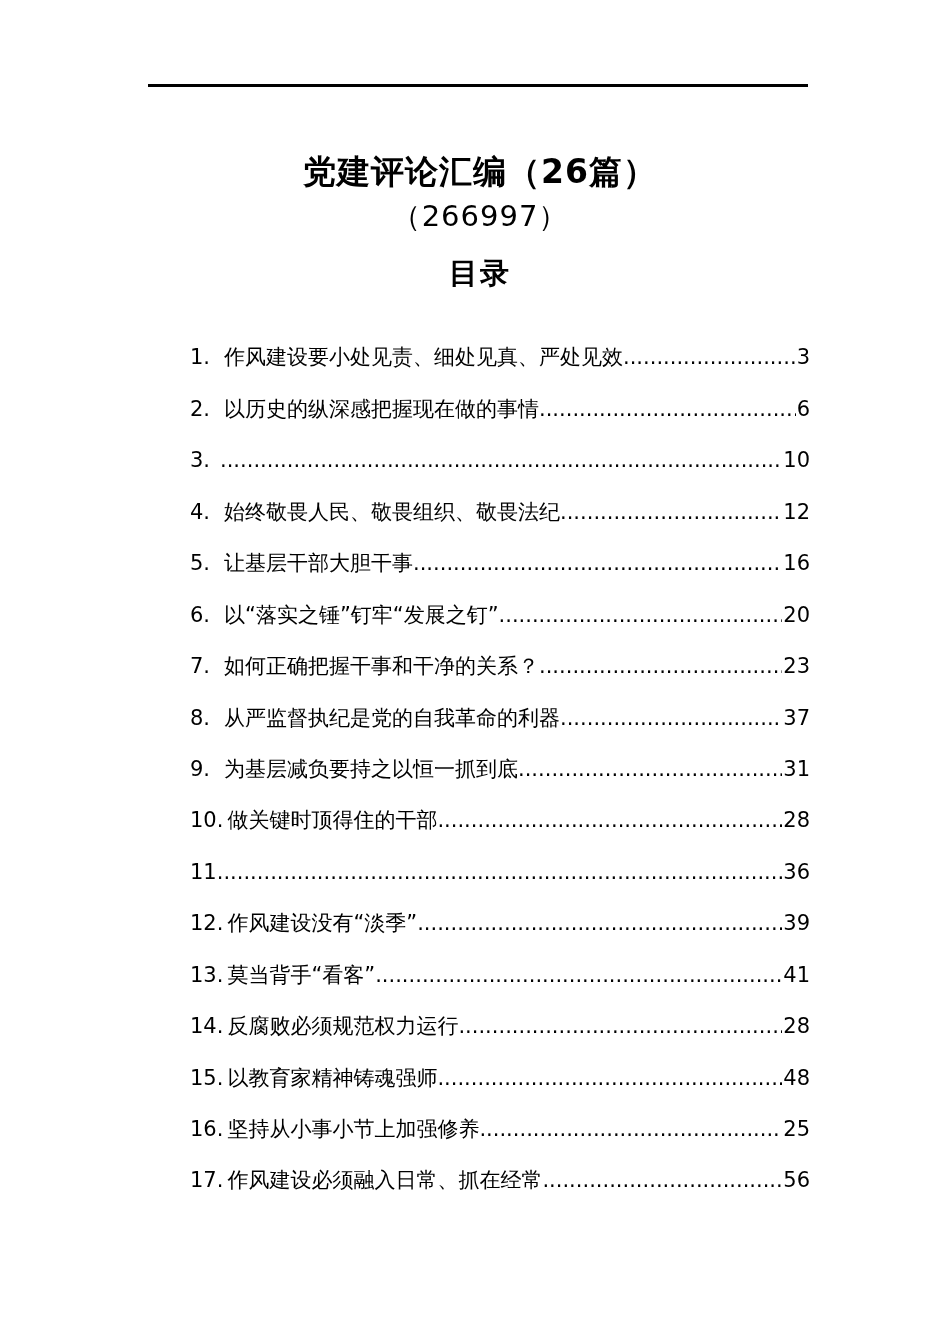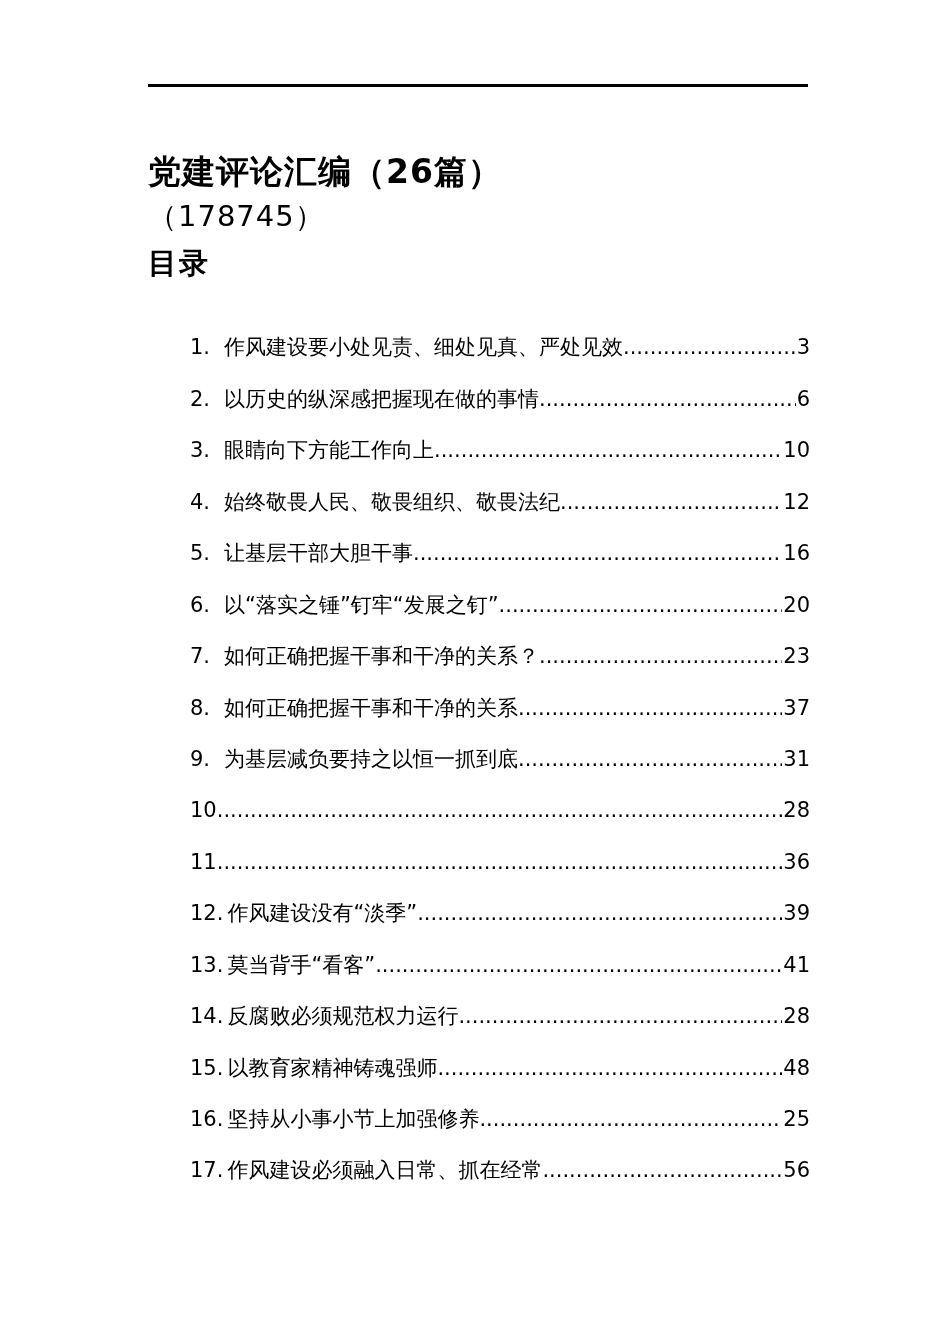--- a/index.html
+++ b/index.html
@@ -30,40 +30,41 @@
     height: 0;
     border-top: 3px solid #000;
   }
   .doc-body {
     position: absolute;
     left: 148px;
     top: 150px;
     width: 664px;
   }
   .title-block {
+    text-align: center;
   }
   .title-main {
     font-size: 33px;
     font-weight: bold;
     letter-spacing: 1px;
     line-height: 1.35;
     white-space: nowrap;
   }
   .title-sub {
     font-size: 29px;
     font-weight: normal;
     line-height: 1.5;
     letter-spacing: 1px;
   }
   .title-toc {
     font-size: 29px;
     font-weight: bold;
     line-height: 1.6;
     letter-spacing: 2px;
-    margin-top: 2px;
+    margin-top: 12px;
   }
   .toc {
     margin-top: 46px;
     padding-left: 42px;
     padding-right: 2px;
   }
   .toc-item {
     display: flex;
     align-items: baseline;
     font-size: 21px;
@@ -104,40 +105,39 @@
 <body>
 
 <div class="page">
 
   <div class="top-rule"></div>
 
   <div class="doc-body">
 
     <div class="title-block">
       <div class="title-main">党建评论汇编（26篇）</div>
-      <div class="title-sub">（178745）</div>
+      <div class="title-sub">（266997）</div>
       <div class="title-toc">目录</div>
     </div>
 
     <div class="toc" id="toc-list">
         <div class="toc-item">
           <span class="toc-num">1.</span>
           <span class="toc-title">作风建设要小处见责、细处见真、严处见效</span>
           <span class="toc-dots">........................................................................................................................</span>
           <span class="toc-page">3</span>
         </div>
         <div class="toc-item">
           <span class="toc-num">2.</span>
           <span class="toc-title">以历史的纵深感把握现在做的事情</span>
           <span class="toc-dots">........................................................................................................................</span>
           <span class="toc-page">6</span>
         </div>
         <div class="toc-item">
           <span class="toc-num">3.</span>
-          <span class="toc-title">眼睛向下方能工作向上</span>
           <span class="toc-dots">........................................................................................................................</span>
           <span class="toc-page">10</span>
         </div>
         <div class="toc-item">
           <span class="toc-num">4.</span>
           <span class="toc-title">始终敬畏人民、敬畏组织、敬畏法纪</span>
           <span class="toc-dots">........................................................................................................................</span>
           <span class="toc-page">12</span>
         </div>
         <div class="toc-item">
@@ -153,32 +153,33 @@
           <span class="toc-page">20</span>
         </div>
         <div class="toc-item">
           <span class="toc-num">7.</span>
           <span class="toc-title">如何正确把握干事和干净的关系？</span>
           <span class="toc-dots">........................................................................................................................</span>
           <span class="toc-page">23</span>
         </div>
         <div class="toc-item">
           <span class="toc-num">8.</span>
-          <span class="toc-title">如何正确把握干事和干净的关系</span>
+          <span class="toc-title">从严监督执纪是党的自我革命的利器</span>
           <span class="toc-dots">........................................................................................................................</span>
           <span class="toc-page">37</span>
         </div>
         <div class="toc-item">
           <span class="toc-num">9.</span>
           <span class="toc-title">为基层减负要持之以恒一抓到底</span>
           <span class="toc-dots">........................................................................................................................</span>
           <span class="toc-page">31</span>
         </div>
         <div class="toc-item">
           <span class="toc-num">10.</span>
+          <span class="toc-title">做关键时顶得住的干部</span>
           <span class="toc-dots">........................................................................................................................</span>
           <span class="toc-page">28</span>
         </div>
         <div class="toc-item">
           <span class="toc-num">11.</span>
           <span class="toc-dots">........................................................................................................................</span>
           <span class="toc-page">36</span>
         </div>
         <div class="toc-item">
           <span class="toc-num">12.</span>

